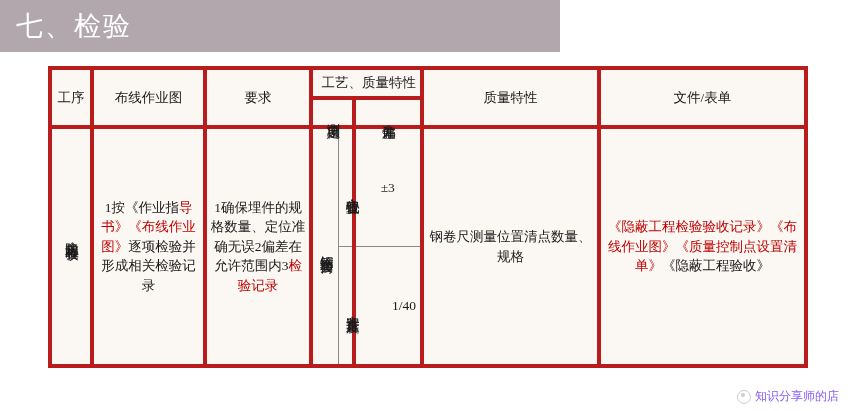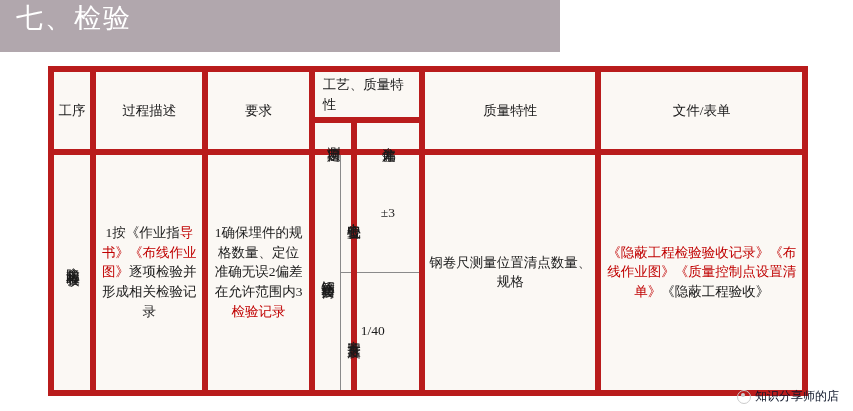--- a/index.html
+++ b/index.html
@@ -17,20 +17,21 @@
 
   
   .header-band {
     position: absolute;
     left: 0;
     top: 0;
     width: 560px;
     height: 52px;
     background: #b1a7ad;
     display: flex;
+    align-items: center;
   }
   .header-title {
     color: #ffffff;
     font-size: 27px;
     letter-spacing: 2px;
     padding-left: 16px;
     font-family: "Liberation Sans", "DejaVu Sans", sans-serif;
     font-weight: normal;
   }
 
@@ -42,21 +43,21 @@
     width: 760px;
   }
   table.doc-table {
     border-collapse: collapse;
     width: 760px;
     table-layout: fixed;
     background: #fbf8f4;
   }
   table.doc-table td,
   table.doc-table th {
-    border: 6px solid #b91c1c;
+    border: 4px solid #b91c1c;
     vertical-align: middle;
     text-align: center;
     font-size: 13.5px;
     color: #1a1a1a;
     font-weight: normal;
     padding: 3px 4px;
     line-height: 1.45;
   }
   .col-process   { width: 42px; }
   .col-desc      { width: 112px; }
@@ -107,21 +108,21 @@
   }
 
   
   .watermark {
     position: absolute;
     right: 14px;
     bottom: 6px;
     display: flex;
     align-items: center;
     gap: 4px;
-    color: #0f172a;
+    color: #8b5cf6;
     font-size: 12px;
     font-family: "Liberation Sans", "DejaVu Sans", sans-serif;
   }
   .wm-icon {
     width: 12px;
     height: 12px;
     border-radius: 50%;
     border: 1.5px solid #cccccc;
     display: inline-block;
     position: relative;
@@ -155,21 +156,21 @@
       <col class="col-method">
       <col class="col-doc">
     </colgroup>
     <tbody>
 
       <tr class="head-row">
         <td rowspan="2">
           <span>工序</span>
         </td>
         <td rowspan="2">
-          <span>过程描述</span>
+          <span>布线作业图</span>
         </td>
         <td rowspan="2">
           <span>要求</span>
         </td>
         <td colspan="2" class="head-red" style="text-align:left; padding-left:8px;">
           <span>工艺、质量特性</span>
         </td>
         <td rowspan="2">
           <span>质量特性</span>
         </td>
@@ -222,21 +223,21 @@
 
         <td style="padding:0;">
           <table style="border-collapse:collapse; width:100%; height:222px;">
             <tbody>
                 <tr>
               <td class="num-cell" style="border:none; border-bottom:1px solid #8a8a8a; height:111px; text-align:center; vertical-align:middle;">
                 <span>±3</span>
               </td>
             </tr>
             <tr>
-              <td class="num-cell" style="border:none; height:111px; text-align:left; vertical-align:middle;">
+              <td class="num-cell" style="border:none; height:111px; text-align:right; vertical-align:middle;">
                 <span>1/40</span>
               </td>
             </tr>
           </tbody>
             </table>
         </td>
 
         <td class="center-text">
           <span>钢卷尺测量位置清点数量、规格</span>
         </td>

